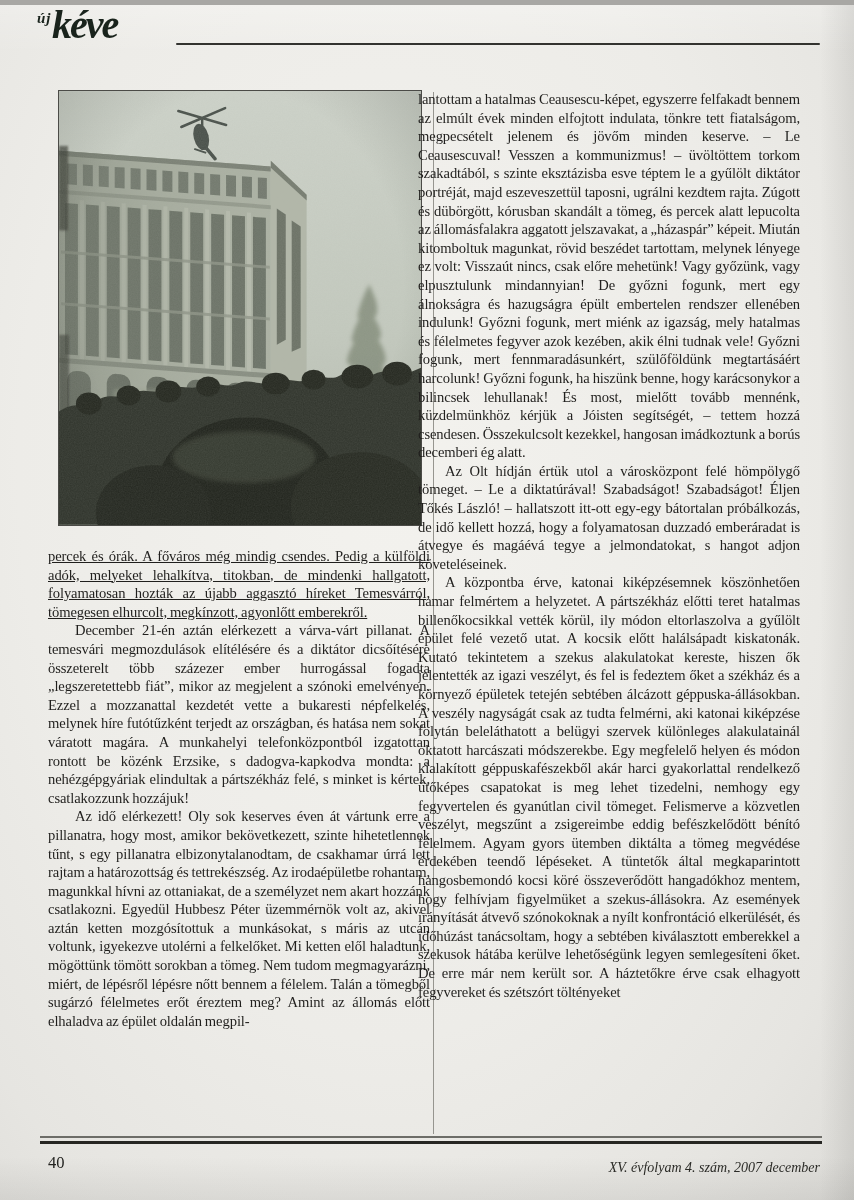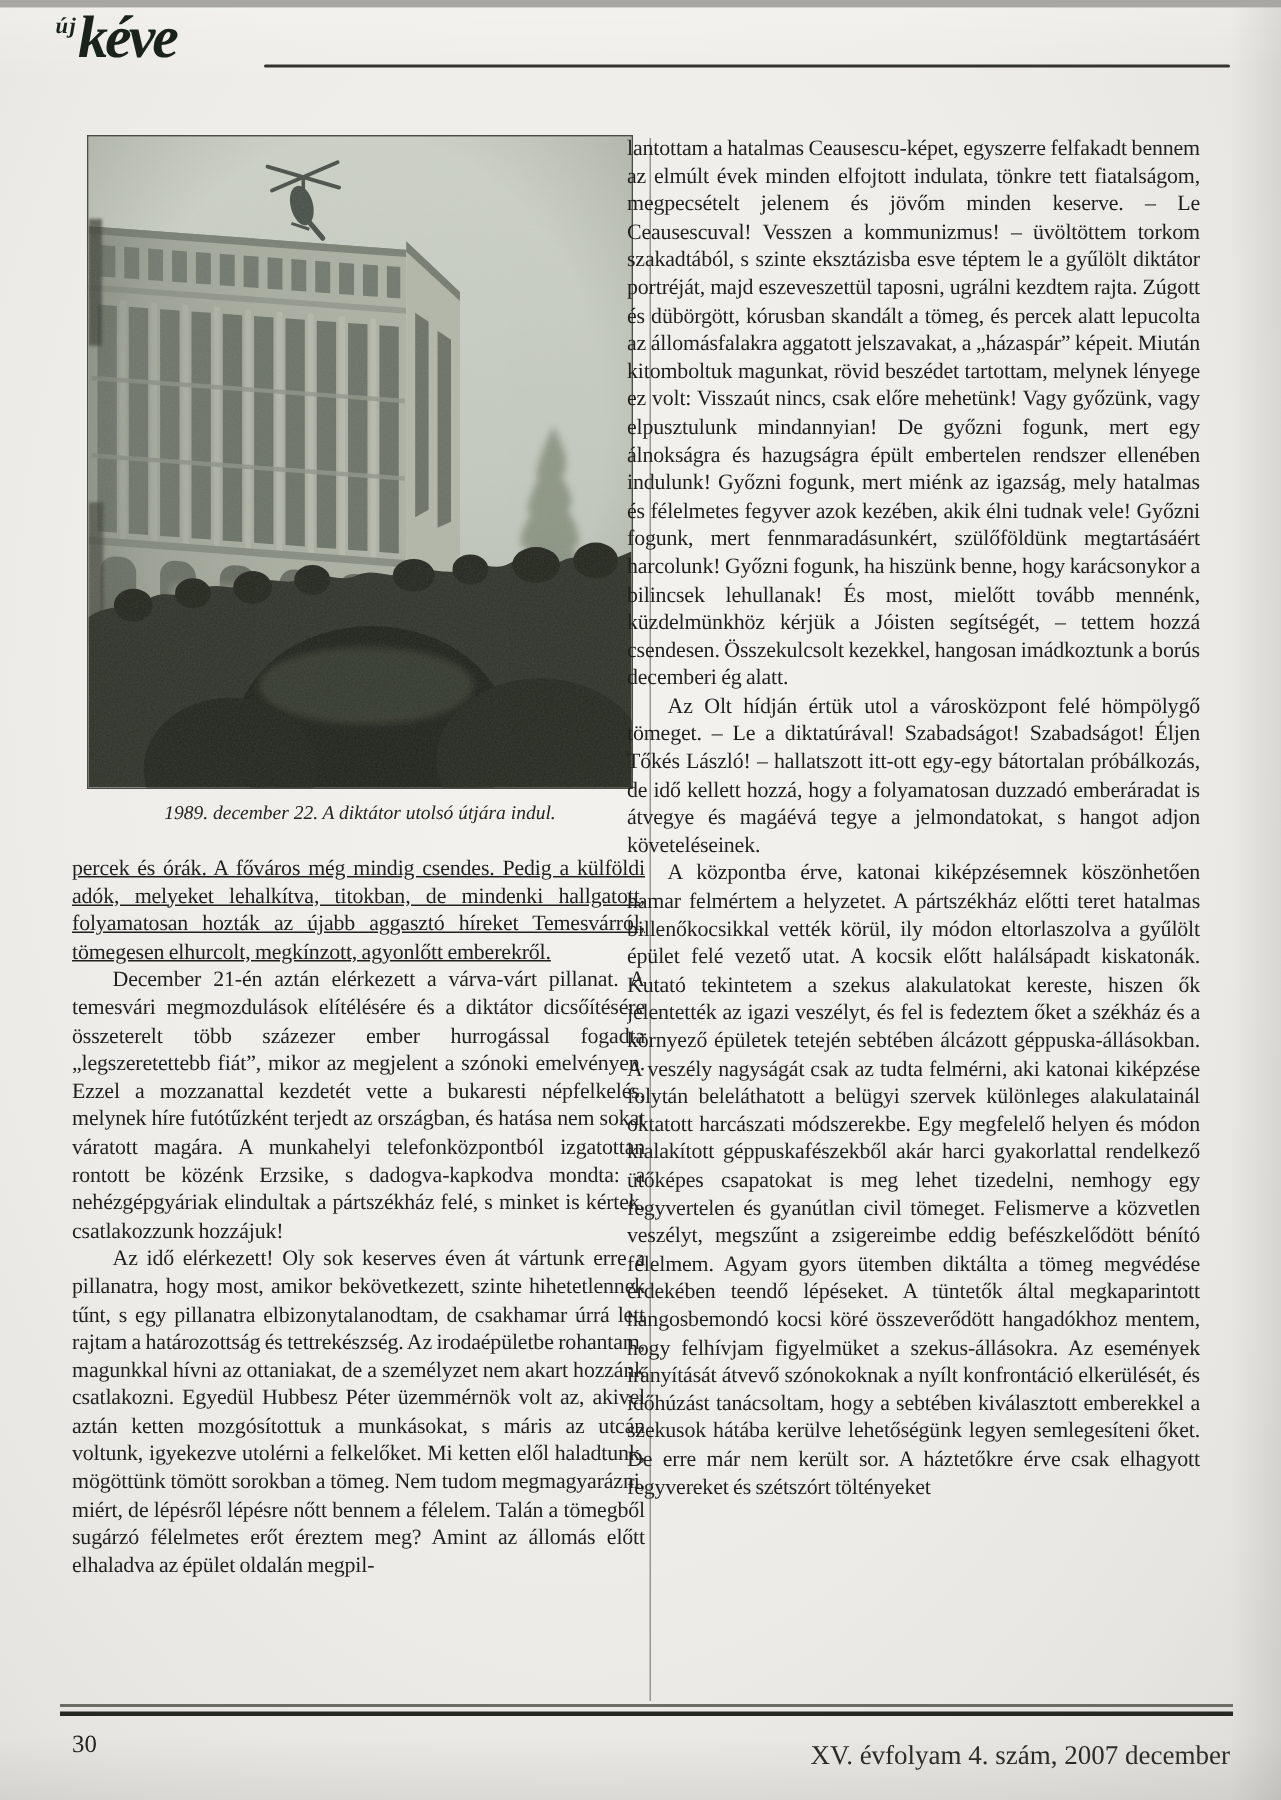--- a/index.html
+++ b/index.html
@@ -27,21 +27,21 @@
   .photo-frame{width:364px;height:436px;border:1px solid #4b4b47;box-sizing:border-box;display:block;background:#c6cbc2;}
   figcaption{margin:8px 0 0 0;text-align:center;font-style:italic;font-size:13px;line-height:15px;color:#23231f;}
   
   .para{margin:0;text-align:justify;font-size:14.6px;line-height:18.6px;letter-spacing:-0.1px;word-spacing:-0.6px;color:#201f1d;}
   .para.indent{text-indent:27px;}
   .col-left .para.first{margin-top:21px;text-decoration:underline;}
   
   .footer-rule-thin{position:absolute;left:40px;top:1131px;width:782px;height:2px;background:#6d6d68;}
   .footer-rule-thick{position:absolute;left:40px;top:1136px;width:782px;height:3px;background:#26262            2;background:#262622;}
   .page-number{position:absolute;left:48px;top:1148px;font-size:16.5px;color:#232320;}
-  .issue-info{position:absolute;right:34px;top:1155px;font-size:18px;color:#2b2b27;}
+  .issue-info{position:absolute;right:34px;top:1155px;font-style:italic;font-size:14px;color:#2b2b27;}
 </style>
 </head>
 <body>
 
 <div class="page">
 
   <header>
     <div class="logo">
       <span class="logo-uj">új</span>
       <span class="logo-keve">kéve</span>
@@ -182,37 +182,36 @@
 
             <ellipse cx="190" cy="402" rx="92" ry="74" fill="#20231c"></ellipse>
             <ellipse cx="186" cy="368" rx="72" ry="26" fill="#646b5a" opacity="0.32" filter="url(#soft)"></ellipse>
             <ellipse cx="95" cy="424" rx="58" ry="48" fill="#23261f"></ellipse>
             <ellipse cx="303" cy="418" rx="70" ry="55" fill="#262921"></ellipse>
           </g>
 
           <rect width="364" height="436" fill="url(#vign)"></rect>
           <rect width="364" height="436" filter="url(#grain)" opacity="0.16"></rect>
         </svg>
-        <figcaption>1989. december 22. A diktátor utolsó útjára indul.</figcaption>
       </figure>
 
       <p class="para first">percek és órák. A főváros még mindig csendes. Pedig a külföldi adók, melyeket lehalkítva, titokban, de mindenki hallgatott, folyamatosan hozták az újabb aggasztó híreket Temesvárról, tömegesen elhurcolt, megkínzott, agyonlőtt emberekről.</p>
       <p class="para indent">December 21-én aztán elérkezett a várva-várt pillanat. A temesvári megmozdulások elítélésére és a diktátor dicsőítésére összeterelt több százezer ember hurrogással fogadta „legszeretettebb fiát”, mikor az megjelent a szónoki emelvényen. Ezzel a mozzanattal kezdetét vette a bukaresti népfelkelés, melynek híre futótűzként terjedt az országban, és hatása nem sokat váratott magára. A munkahelyi telefonközpontból izgatottan rontott be közénk Erzsike, s dadogva-kapkodva mondta: a nehézgépgyáriak elindultak a pártszékház felé, s minket is kértek, csatlakozzunk hozzájuk!</p>
       <p class="para indent">Az idő elérkezett! Oly sok keserves éven át vártunk erre a pillanatra, hogy most, amikor bekövetkezett, szinte hihetetlennek tűnt, s egy pillanatra elbizonytalanodtam, de csakhamar úrrá lett rajtam a határozottság és tettrekészség. Az irodaépületbe rohantam, magunkkal hívni az ottaniakat, de a személyzet nem akart hozzánk csatlakozni. Egyedül Hubbesz Péter üzemmérnök volt az, akivel aztán ketten mozgósítottuk a munkásokat, s máris az utcán voltunk, igyekezve utolérni a felkelőket. Mi ketten elől haladtunk, mögöttünk tömött sorokban a tömeg. Nem tudom megmagyarázni, miért, de lépésről lépésre nőtt bennem a félelem. Talán a tömegből sugárzó félelmetes erőt éreztem meg? Amint az állomás előtt elhaladva az épület oldalán megpil-</p>
     </div>
 
     <div class="col-divider"></div>
 
     <div class="col col-right">
       <p class="para">lantottam a hatalmas Ceausescu-képet, egyszerre felfakadt bennem az elmúlt évek minden elfojtott indulata, tönkre tett fiatalságom, megpecsételt jelenem és jövőm minden keserve. – Le Ceausescuval! Vesszen a kommunizmus! – üvöltöttem torkom szakadtából, s szinte eksztázisba esve téptem le a gyűlölt diktátor portréját, majd eszeveszettül taposni, ugrálni kezdtem rajta. Zúgott és dübörgött, kórusban skandált a tömeg, és percek alatt lepucolta az állomásfalakra aggatott jelszavakat, a „házaspár” képeit. Miután kitomboltuk magunkat, rövid beszédet tartottam, melynek lényege ez volt: Visszaút nincs, csak előre mehetünk! Vagy győzünk, vagy elpusztulunk mindannyian! De győzni fogunk, mert egy álnokságra és hazugságra épült embertelen rendszer ellenében indulunk! Győzni fogunk, mert miénk az igazság, mely hatalmas és félelmetes fegyver azok kezében, akik élni tudnak vele! Győzni fogunk, mert fennmaradásunkért, szülőföldünk megtartásáért harcolunk! Győzni fogunk, ha hiszünk benne, hogy karácsonykor a bilincsek lehullanak! És most, mielőtt tovább mennénk, küzdelmünkhöz kérjük a Jóisten segítségét, – tettem hozzá csendesen. Összekulcsolt kezekkel, hangosan imádkoztunk a borús decemberi ég alatt.</p>
       <p class="para indent">Az Olt hídján értük utol a városközpont felé hömpölygő tömeget. – Le a diktatúrával! Szabadságot! Szabadságot! Éljen Tőkés László! – hallatszott itt-ott egy-egy bátortalan próbálkozás, de idő kellett hozzá, hogy a folyamatosan duzzadó emberáradat is átvegye és magáévá tegye a jelmondatokat, s hangot adjon követeléseinek.</p>
       <p class="para indent">A központba érve, katonai kiképzésemnek köszönhetően hamar felmértem a helyzetet. A pártszékház előtti teret hatalmas billenőkocsikkal vették körül, ily módon eltorlaszolva a gyűlölt épület felé vezető utat. A kocsik előtt halálsápadt kiskatonák. Kutató tekintetem a szekus alakulatokat kereste, hiszen ők jelentették az igazi veszélyt, és fel is fedeztem őket a székház és a környező épületek tetején sebtében álcázott géppuska-állásokban. A veszély nagyságát csak az tudta felmérni, aki katonai kiképzése folytán beleláthatott a belügyi szervek különleges alakulatainál oktatott harcászati módszerekbe. Egy megfelelő helyen és módon kialakított géppuskafészekből akár harci gyakorlattal rendelkező ütőképes csapatokat is meg lehet tizedelni, nemhogy egy fegyvertelen és gyanútlan civil tömeget. Felismerve a közvetlen veszélyt, megszűnt a zsigereimbe eddig befészkelődött bénító félelmem. Agyam gyors ütemben diktálta a tömeg megvédése érdekében teendő lépéseket. A tüntetők által megkaparintott hangosbemondó kocsi köré összeverődött hangadókhoz mentem, hogy felhívjam figyelmüket a szekus-állásokra. Az események irányítását átvevő szónokoknak a nyílt konfrontáció elkerülését, és időhúzást tanácsoltam, hogy a sebtében kiválasztott emberekkel a szekusok hátába kerülve lehetőségünk legyen semlegesíteni őket. De erre már nem került sor. A háztetőkre érve csak elhagyott fegyvereket és szétszórt töltényeket</p>
     </div>
   </div>
 
   <footer>
     <div class="footer-rule-thin"></div>
     <div class="footer-rule-thick"></div>
-    <span class="page-number">30</span>
+    <span class="page-number">40</span>
     <span class="issue-info">XV. évfolyam 4. szám, 2007 december</span>
   </footer>
 
 </div>
 
 </body></html>

